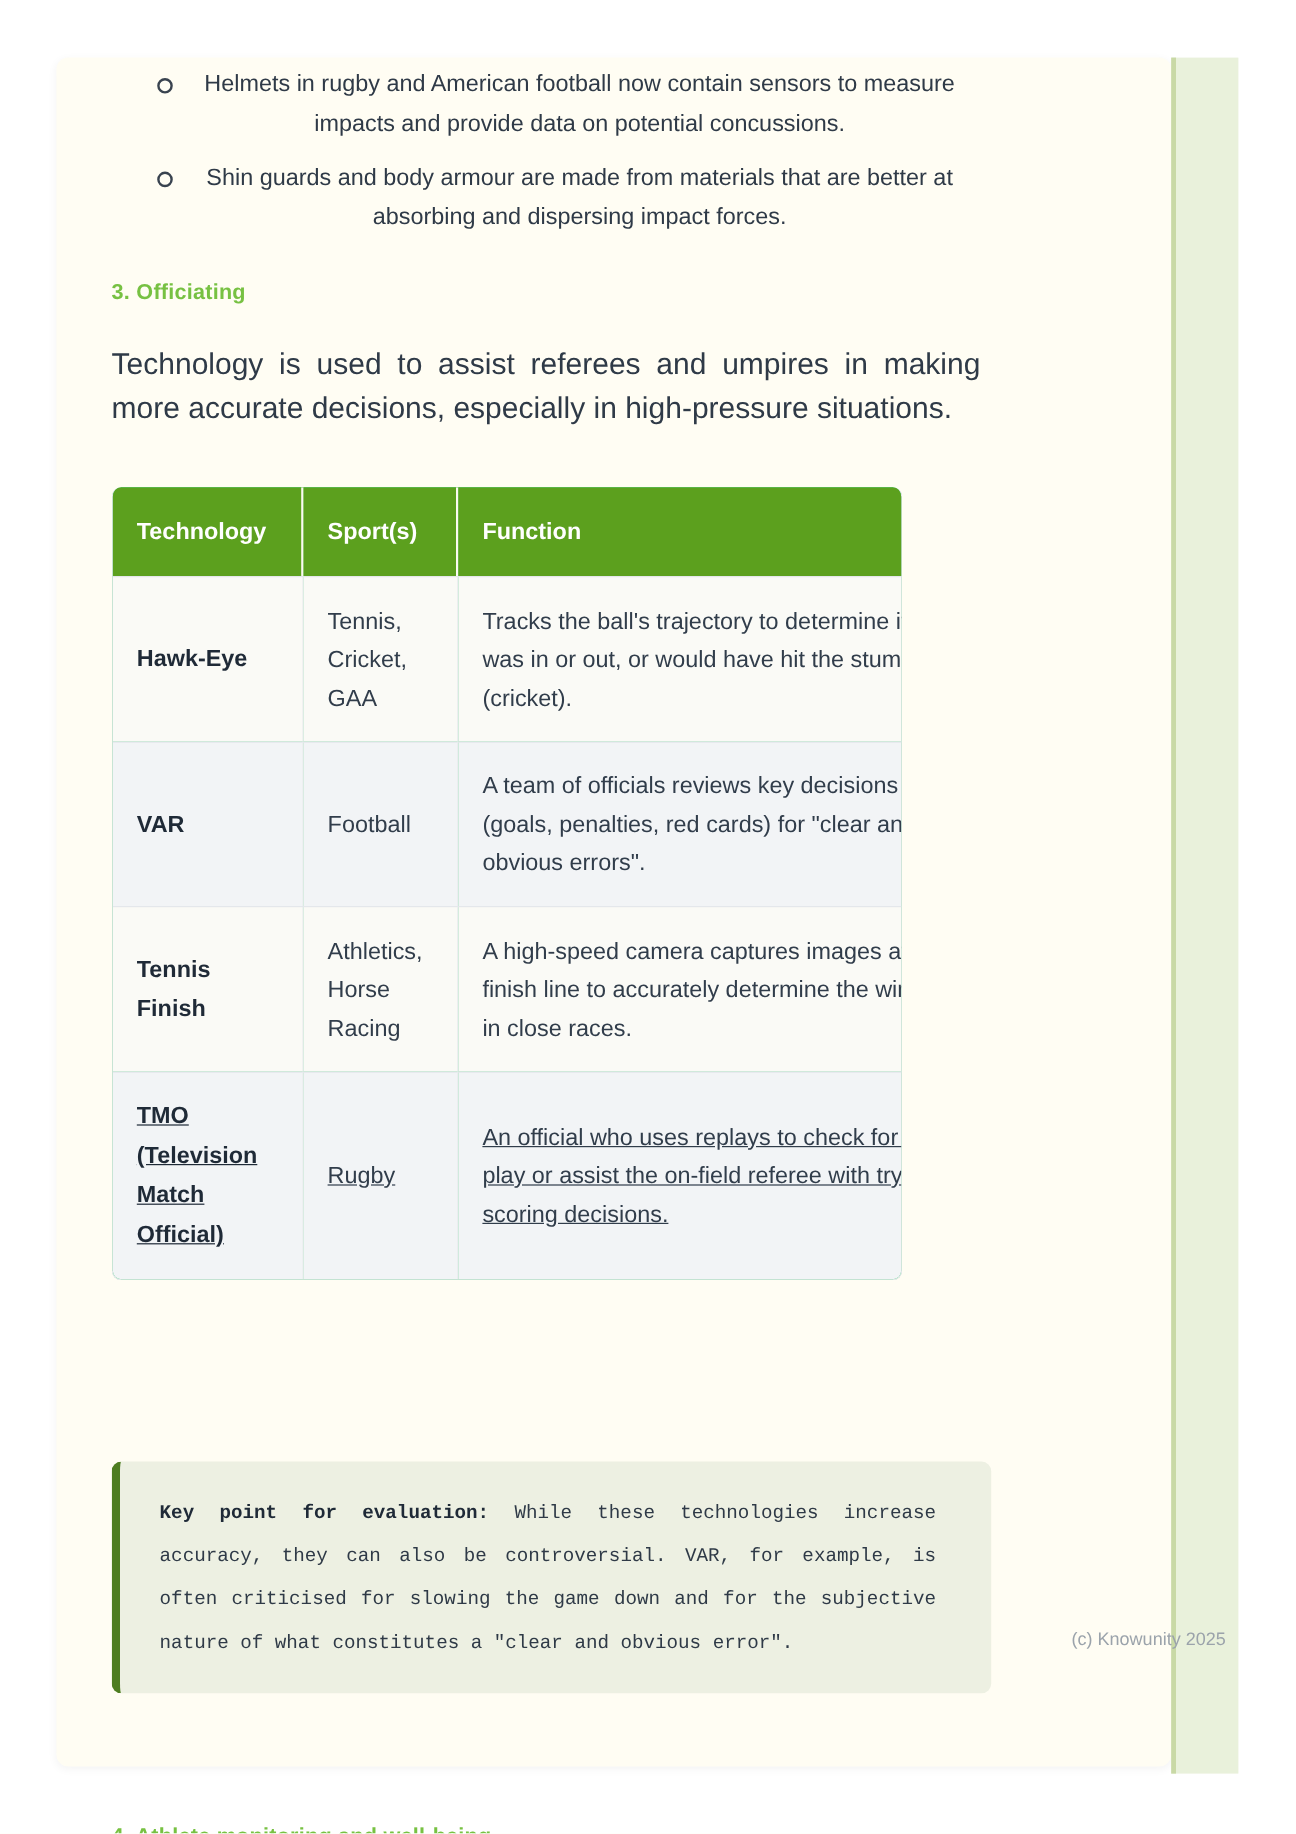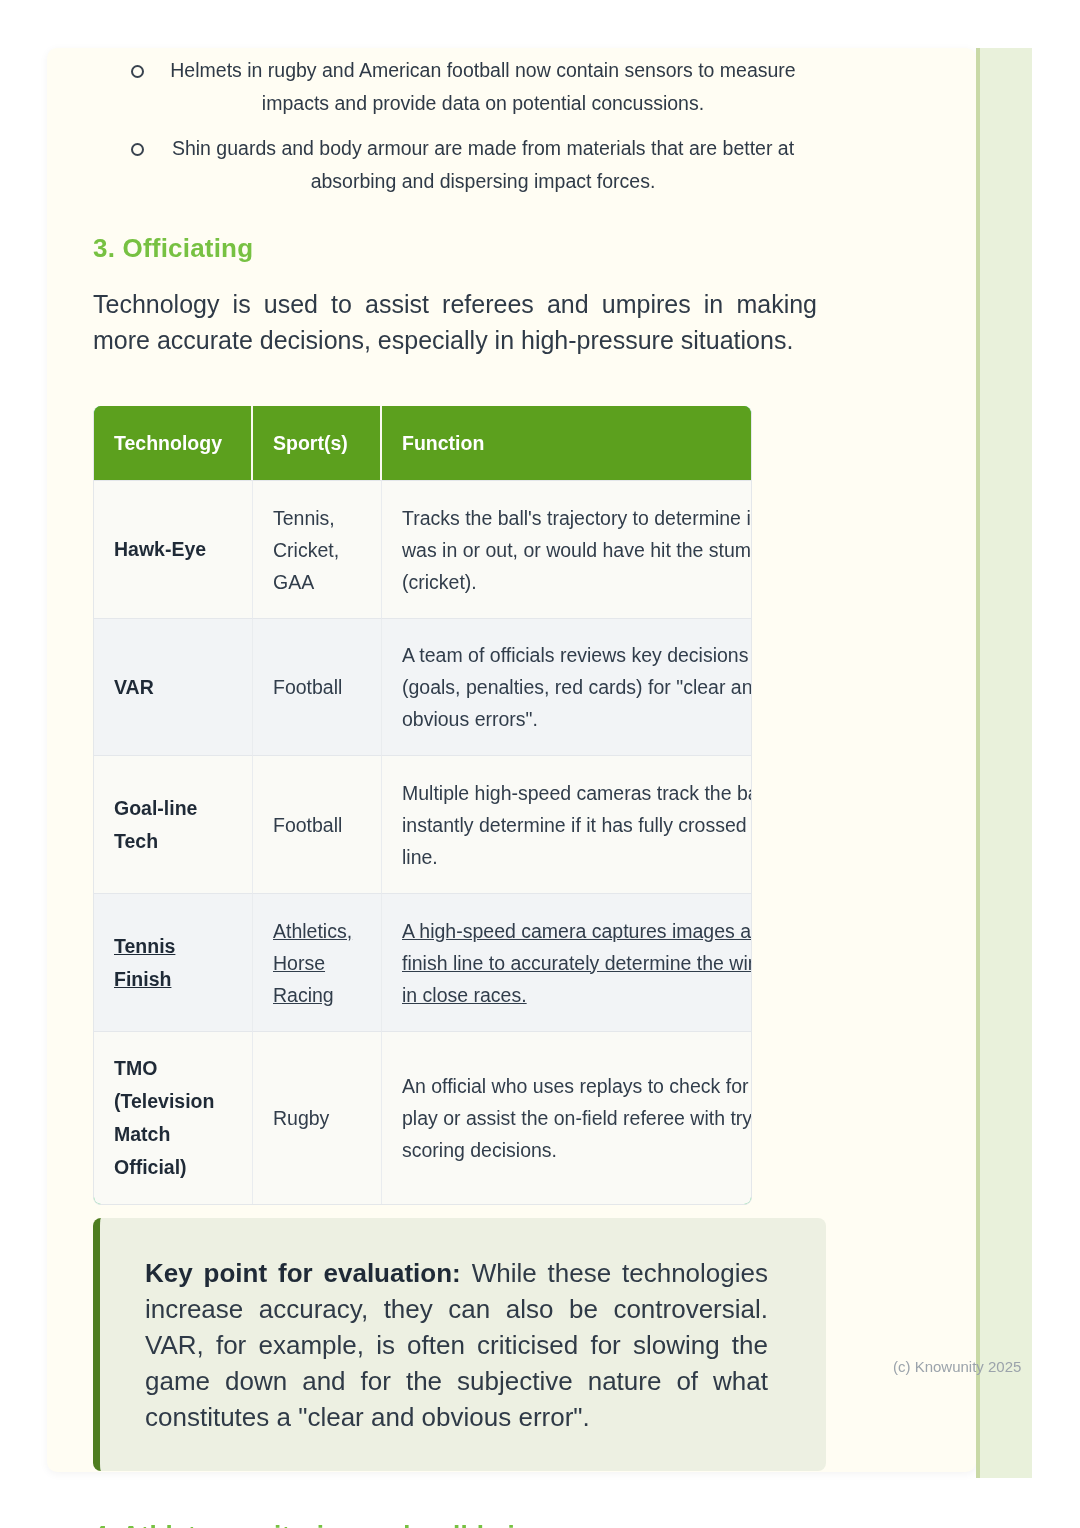--- a/index.html
+++ b/index.html
@@ -15,21 +15,21 @@
           border-left:4px solid #C9D9A6;box-sizing:border-box;}
 
   
   .bullets{position:absolute;left:46px;top:6px;margin:0;padding:0;list-style:none;}
   .bullets li{display:flex;margin:0 0 12px 0;}
   .marker{flex:none;width:9px;height:9px;border:2px solid #39434F;border-radius:50%;
           margin:11px 0 0 38px;background:transparent;}
   .btxt{display:block;margin-left:13px;width:652px;font-size:19.5px;line-height:33px;color:#2F3A47;text-align:center;}
 
   
-  .green-h{position:absolute;left:46px;margin:0;font-size:26px;font-weight:700;color:#77C142;letter-spacing:.2px;}
+  .green-h{position:absolute;left:46px;margin:0;font-size:18px;font-weight:700;color:#77C142;letter-spacing:.2px;}
   .h-officiating{top:185px;}
   .h-athlete{top:1460px;margin-top:12px;}
 
   .intro{position:absolute;left:46px;top:238px;width:724px;margin:0;font-size:25px;
          line-height:36px;color:#2F3A47;text-align:justify;}
 
   
   .table-wrap{position:absolute;left:46px;top:358px;width:659px;box-sizing:border-box;
               border:1px solid #E4E7EA;border-top:none;border-radius:8px;overflow:hidden;
               background:#22c55e;}
@@ -48,21 +48,21 @@
   tbody tr:nth-of-type(3) td{height:138px;}
   tbody tr:nth-of-type(4) td{height:138px;text-decoration:underline;}
   tbody tr:nth-of-type(5) td{height:168px;}
   td.tech{font-weight:700;color:#1F2A37;line-height:33px;}
   td.sport{padding-right:6px;margin-top:36px;}
 
   
   .keypoint{position:absolute;left:46px;top:1170px;width:733px;min-height:181px;box-sizing:border-box;
             background:#EDF0E2;border-left:7px solid #4E7D20;border-radius:8px;
             padding:25px 46px 24px 33px;}
-  .keypoint p{margin:12px;font-size:26px;line-height:36px;color:#2F3A47;text-align:justify;}
+  .keypoint p{margin:0;font-size:16px;line-height:36px;color:#2F3A47;text-align:justify;font-family:Liberation Mono, monospace;}
   .keypoint strong{color:#1F2A37;}
 
   .watermark{position:absolute;left:893px;top:1358px;font-size:15px;color:#9BA3AB;z-index:3;}
 </style>
 </head>
 <body>
 
 <div class="page">
 
   <div class="card">
@@ -106,25 +106,20 @@
               <td class="sport">Tennis, Cricket, GAA</td>
               <td class="func">Tracks the ball's trajectory to determine if it was in or out, or would have hit the stumps (cricket).</td>
             </tr>
 
             <tr>
               <td class="tech">VAR</td>
               <td class="sport">Football</td>
               <td class="func">A team of officials reviews key decisions (goals, penalties, red cards) for "clear and obvious errors".</td>
             </tr>
 
-            <tr>
-              <td class="tech">Goal-line Tech</td>
-              <td class="sport">Football</td>
-              <td class="func">Multiple high-speed cameras track the ball to instantly determine if it has fully crossed the line.</td>
-            </tr>
 
             <tr>
               <td class="tech">Tennis Finish</td>
               <td class="sport">Athletics, Horse Racing</td>
               <td class="func">A high-speed camera captures images at the finish line to accurately determine the winner in close races.</td>
             </tr>
 
             <tr>
               <td class="tech">TMO (Television Match Official)</td>
               <td class="sport">Rugby</td>

